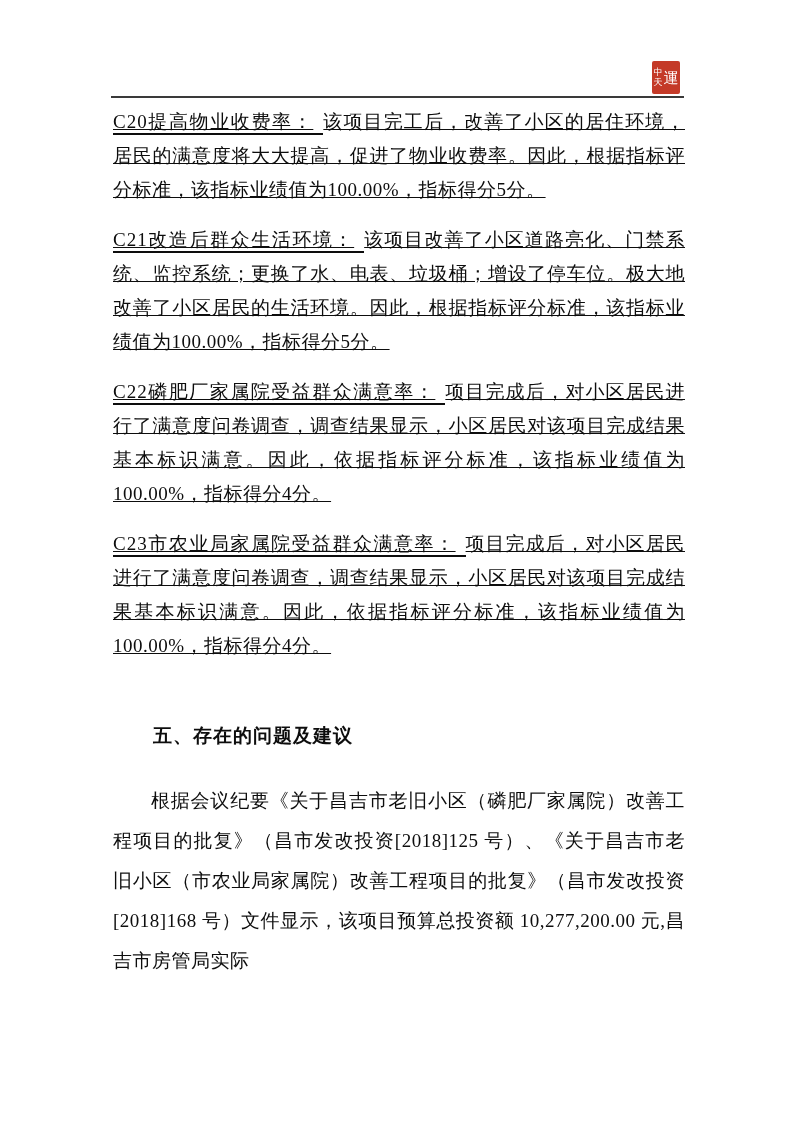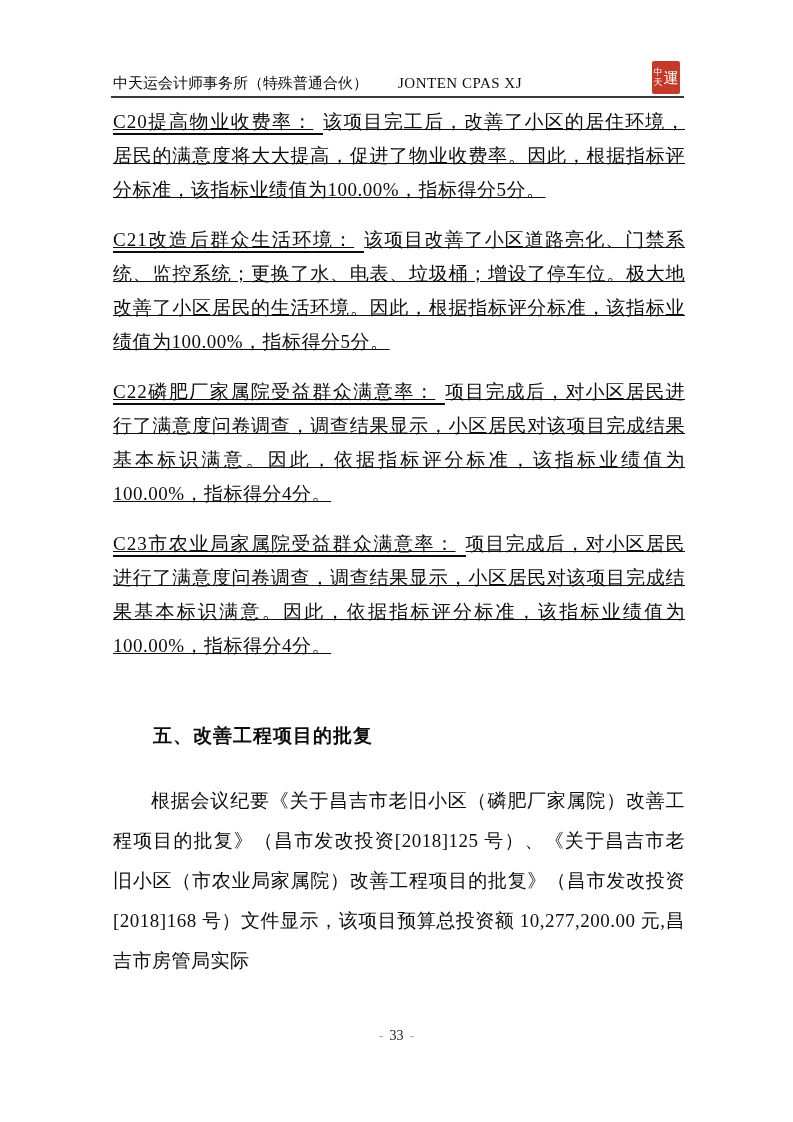--- a/index.html
+++ b/index.html
@@ -101,23 +101,20 @@
     font-size: 14px;
   }
   .footer .dash { color: #a6a6a6; margin: 0 6px; }
   .footer .num { color: #1a1a1a; }
 </style>
 </head>
 <body>
 
 <div class="page">
 
-  <div class="header">
-    <span>中天运会计师事务所（特殊普通合伙）</span><span class="firm-en">JONTEN CPAS XJ</span>
-  </div>
 
   <div class="seal" style="background:#c43a28;" title="JONTEN CPAS XJ">
     <span class="seal-col">
       <span>中</span>
       <span>天</span>
     </span>
     <span class="seal-right">運</span>
   </div>
 
   <div class="header-rule"></div>
@@ -133,24 +130,21 @@
     </p>
 
     <p class="c-para">
       <span class="lead">C22磷肥厂家属院受益群众满意率：</span><span>项目完成后，对小区居民进行了满意度问卷调查，调查结果显示，小区居民对该项目完成结果基本标识满意。因此，依据指标评分标准，该指标业绩值为100.00%，指标得分4分。</span>
     </p>
 
     <p class="c-para">
       <span class="lead">C23市农业局家属院受益群众满意率：</span><span>项目完成后，对小区居民进行了满意度问卷调查，调查结果显示，小区居民对该项目完成结果基本标识满意。因此，依据指标评分标准，该指标业绩值为100.00%，指标得分4分。</span>
     </p>
 
-    <h2 class="h1">五、改善工程项目的批复</h2>
+    <h2 class="h1">五、存在的问题及建议</h2>
 
 
     <p class="closing">根据会议纪要《关于昌吉市老旧小区（磷肥厂家属院）改善工程项目的批复》（昌市发改投资[2018]125 号）、《关于昌吉市老旧小区（市农业局家属院）改善工程项目的批复》（昌市发改投资[2018]168 号）文件显示，该项目预算总投资额 10,277,200.00 元,昌吉市房管局实际</p>
 
   </div>
 
-  <div class="footer">
-    <span class="dash">-</span><span class="num">33</span><span class="dash">-</span>
-  </div>
 
 </div>
 
 </body></html>

